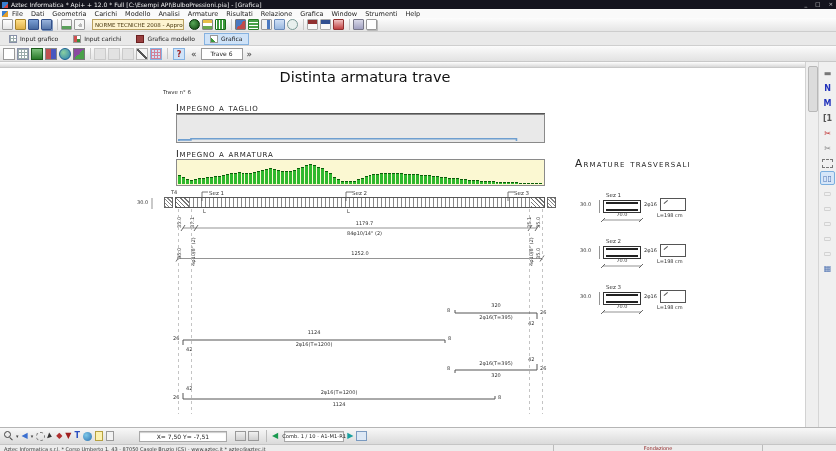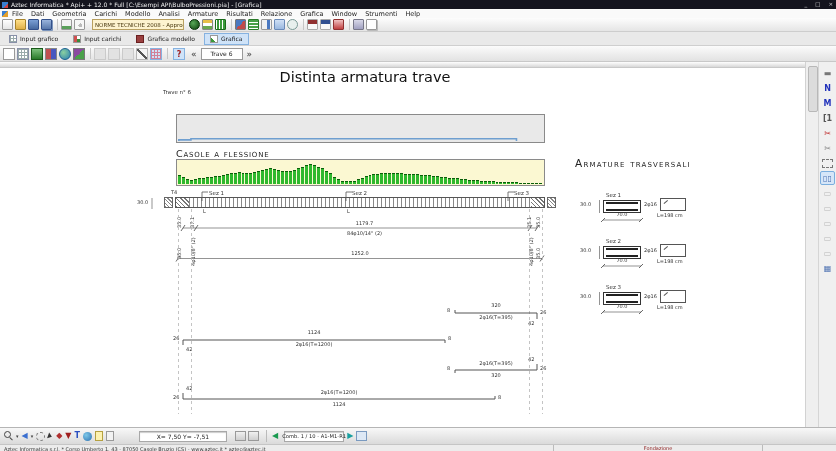--- a/index.html
+++ b/index.html
@@ -224,27 +224,28 @@
     <span class="navchev">»</span>
   </div>
 
   <div id="main">
     <div id="canvas">
       <div id="hscroll"></div>
 
       <div id="cv-title">Distinta armatura trave</div>
       <div class="ct" style="left:163px;top:27px;font-size:5.5px;">Trave n° 6</div>
 
+      <div class="cad-h" style="left:176px;top:40px;width:369px;">Impegno a taglio</div>
       <div id="taglio-box">
         <svg viewBox="0 0 100 100" preserveAspectRatio="none" style="width:100%;height:100%;display:block;">
           <polyline id="taglio-line" fill="none" stroke-width="1.6" vector-effect="non-scaling-stroke" points="0.5,96 0.5,92 3.8,92 3.8,88 92.5,88 92.5,96" stroke="#6f9fd0"></polyline>
         </svg>
       </div>
 
-      <div class="cad-h" style="left:176px;top:86px;width:369px;">Casole a flessione</div>
+      <div class="cad-h" style="left:176px;top:86px;width:369px;">Impegno a armatura</div>
       <div id="fless-box">
         <div id="fless-bars">
             <div class="fbar" style="height: 38%; background: rgb(46, 184, 46);"></div>
             <div class="fbar" style="height: 30%; background: rgb(46, 184, 46);"></div>
             <div class="fbar" style="height: 22%; background: rgb(46, 184, 46);"></div>
             <div class="fbar" style="height: 18%; background: rgb(46, 184, 46);"></div>
             <div class="fbar" style="height: 20%; background: rgb(46, 184, 46);"></div>
             <div class="fbar" style="height: 24%; background: rgb(46, 184, 46);"></div>
             <div class="fbar" style="height: 28%; background: rgb(46, 184, 46);"></div>
             <div class="fbar" style="height: 30%; background: rgb(46, 184, 46);"></div>

